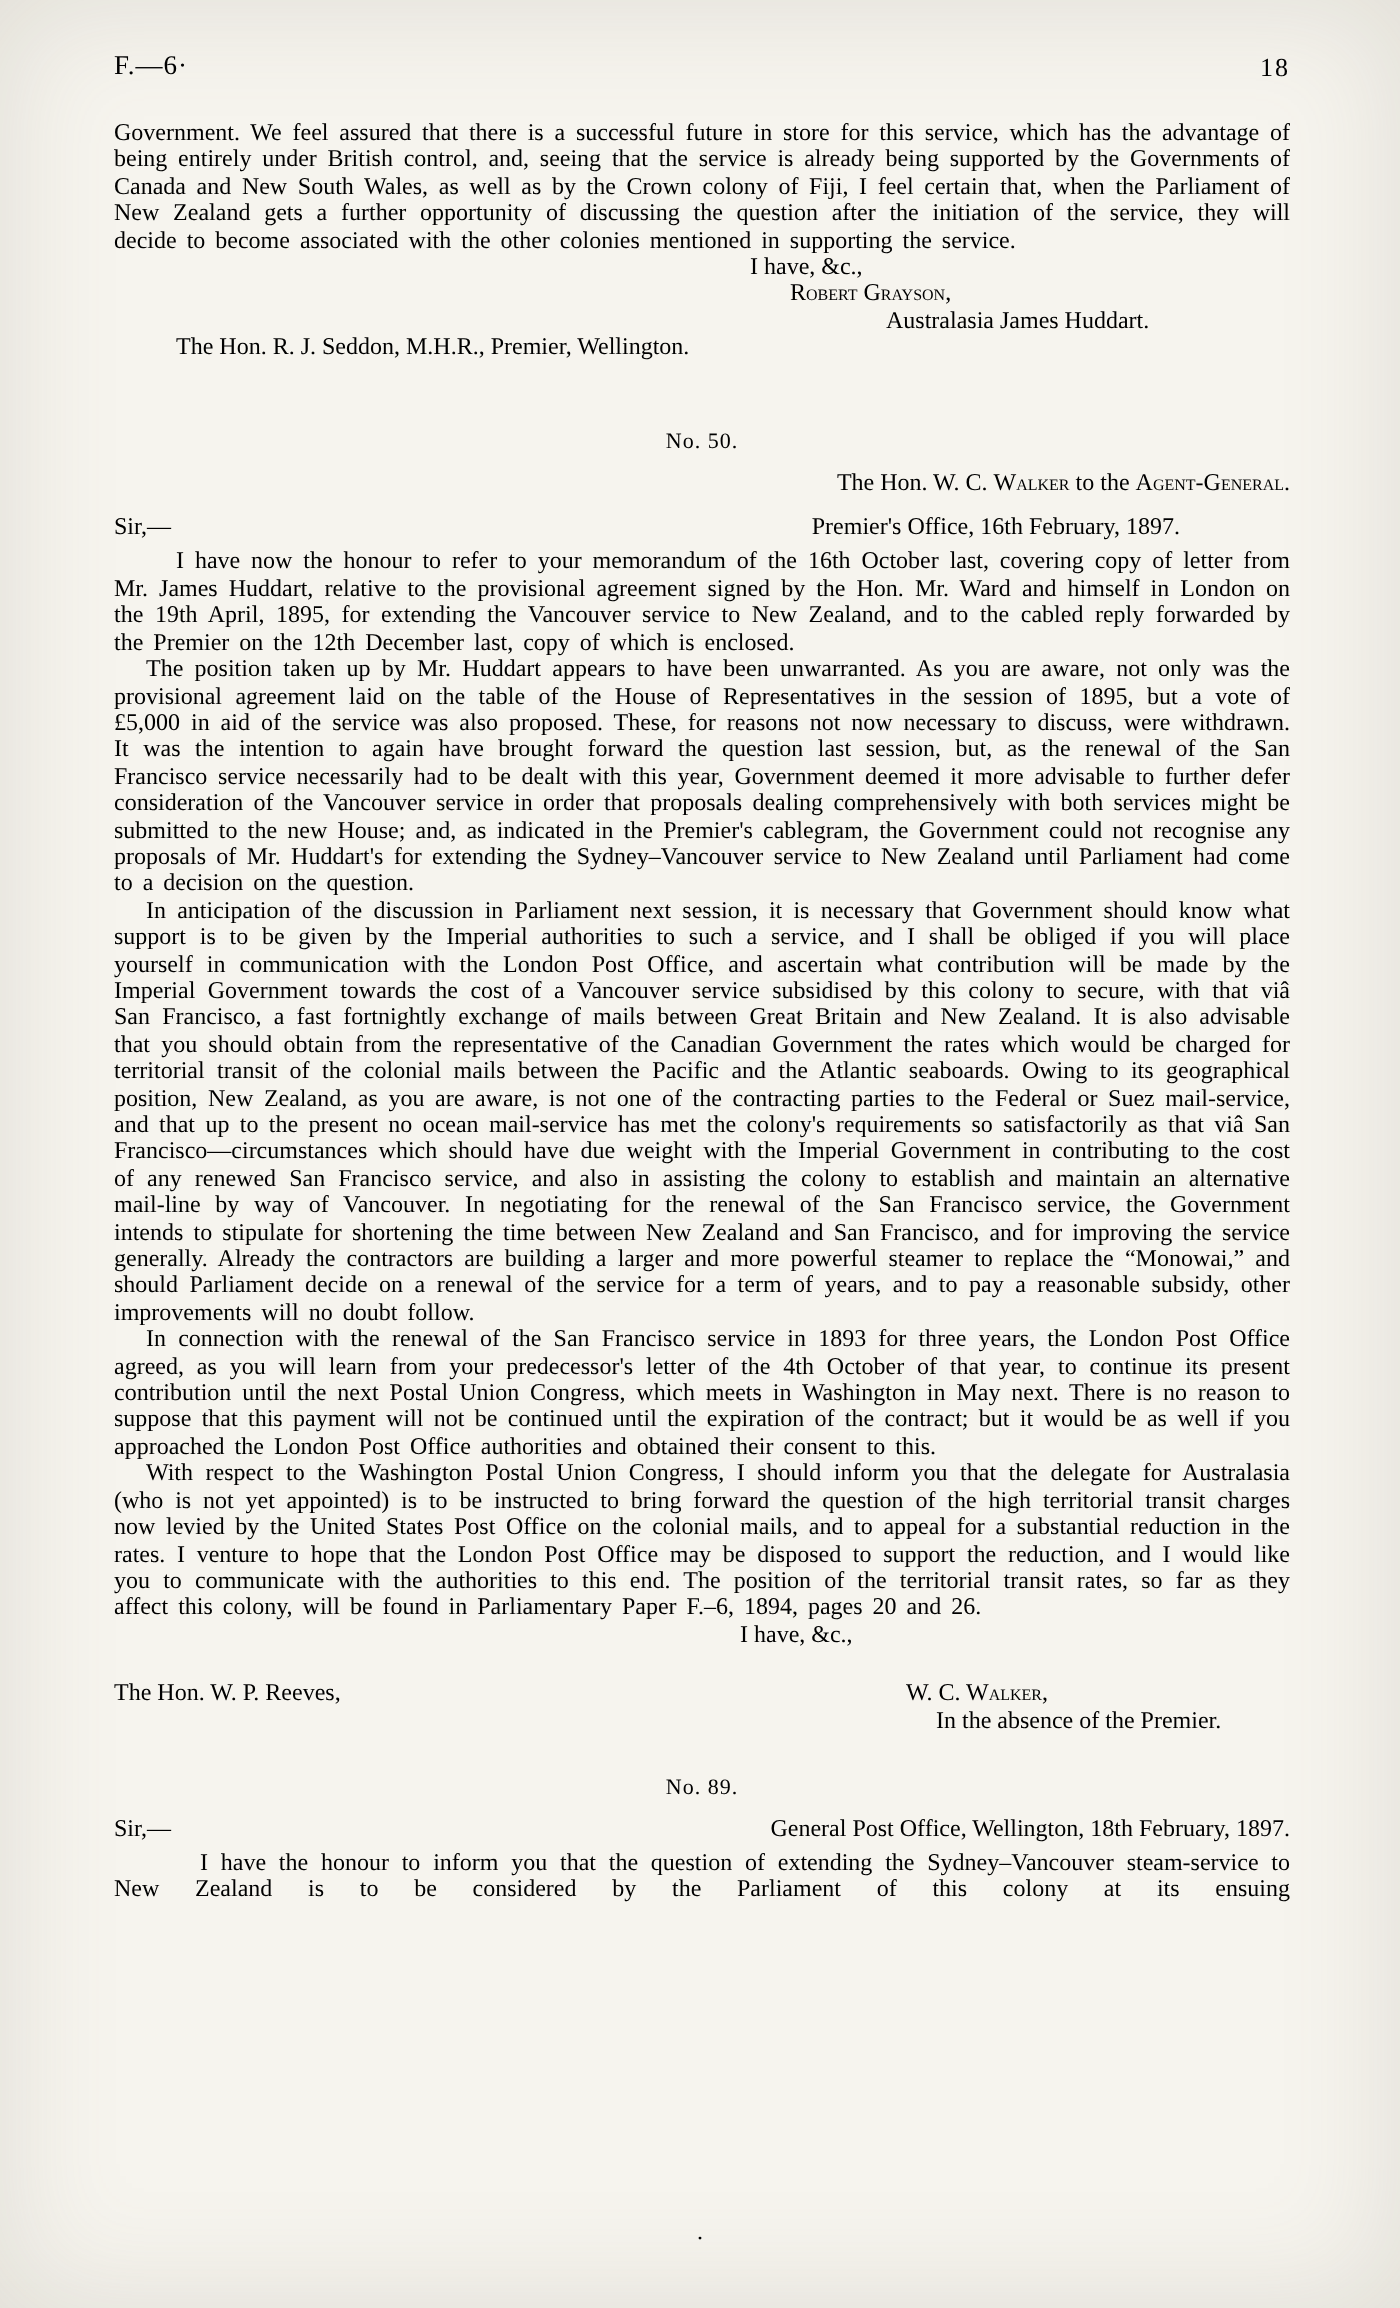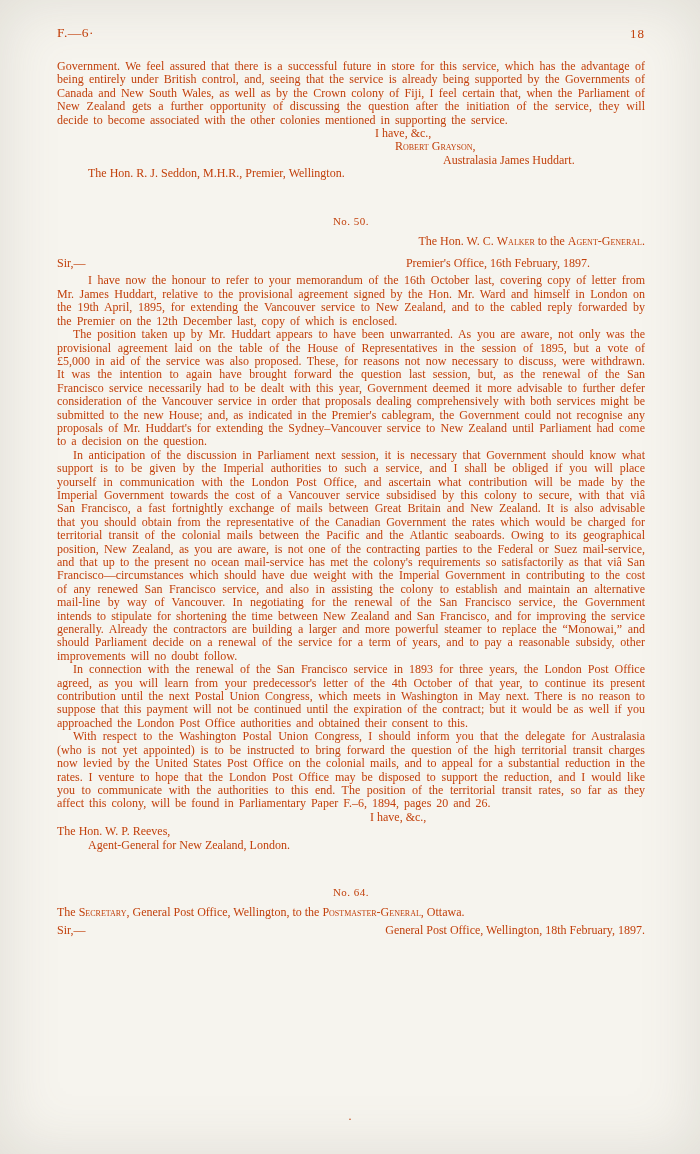--- a/index.html
+++ b/index.html
@@ -2,21 +2,21 @@
 <html><head>
 <meta charset="utf-8">
 <style>
   * { box-sizing: border-box; }
   html, body { margin: 0; padding: 0; background: #cfcdc6; }
   .page {
     width: 700px;
     height: 1154px;
     margin: 0 auto;
     background: #f6f4ee;
-    color: #c2410c;
+    color: #000000;
     font-family: "Liberation Serif", "DejaVu Serif", serif;
     font-size: 12px;
     line-height: 13.4px;
     padding: 26px 55px 0 57px;
     position: relative;
     overflow: hidden;
     box-shadow: inset 0 0 60px rgba(120,115,100,0.18);
   }
   .header { position: relative; height: 18px; margin-bottom: 16px; }
   .ref { position: absolute; left: 0; top: 0; font-size: 13.5px; letter-spacing: 0.5px; }
@@ -39,21 +39,21 @@
   .ml-15  { margin-left: 15px; }
   .sc { font-variant: small-caps; }
   .letter { margin-top: 34px; }
   .letter-number { text-align: center; font-size: 11px; margin-bottom: 7px; letter-spacing: 0.5px; }
   .letter-heading { text-align: right; margin-bottom: 9px; }
   .letter-heading.left { text-align: left; margin-bottom: 4px; }
   .salutation-row { position: relative; height: 15px; margin-bottom: 2px; }
   .salutation { position: absolute; left: 0; top: 0; }
   .dateline { position: absolute; right: 55px; top: 0; }
   .dateline-center { position: absolute; left: 0; right: 0; top: 0; text-align: right; }
-  .sig-row { position: relative; margin-top: 1px; }
+  .sig-row { position: relative; margin-top: 16px; }
   .sig-right { position: absolute; left: 396px; top: 0; white-space: nowrap; }
   .footer-mark { position: absolute; bottom: 28px; left: 0; right: 0; text-align: center; font-size: 12px; }
 </style>
 </head>
 <body>
 
 <div class="page">
 
   <div class="header">
     <span class="ref">F.—6·</span>
@@ -77,29 +77,32 @@
     </div>
     <p class="body-par indent-lg">I have now the honour to refer to your memorandum of the 16th October last, covering copy of letter from Mr. James Huddart, relative to the provisional agreement signed by the Hon. Mr. Ward and himself in London on the 19th April, 1895, for extending the Vancouver service to New Zealand, and to the cabled reply forwarded by the Premier on the 12th December last, copy of which is enclosed.</p>
     <p class="body-par indent-sm">The position taken up by Mr. Huddart appears to have been unwarranted.  As you are aware, not only was the provisional agreement laid on the table of the House of Representatives in the session of 1895, but a vote of £5,000 in aid of the service was also proposed.  These, for reasons not now necessary to discuss, were withdrawn.  It was the intention to again have brought forward the question last session, but, as the renewal of the San Francisco service necessarily had to be dealt with this year, Government deemed it more advisable to further defer consideration of the Vancouver service in order that proposals dealing comprehensively with both services might be submitted to the new House; and, as indicated in the Premier's cablegram, the Government could not recognise any proposals of Mr. Huddart's for extending the Sydney–Vancouver service to New Zealand until Parliament had come to a decision on the question.</p>
     <p class="body-par indent-sm">In anticipation of the discussion in Parliament next session, it is necessary that Government should know what support is to be given by the Imperial authorities to such a service, and I shall be obliged if you will place yourself in communication with the London Post Office, and ascertain what contribution will be made by the Imperial Government towards the cost of a Vancouver service subsidised by this colony to secure, with that viâ San Francisco, a fast fortnightly exchange of mails between Great Britain and New Zealand.  It is also advisable that you should obtain from the representative of the Canadian Government the rates which would be charged for territorial transit of the colonial mails between the Pacific and the Atlantic seaboards.  Owing to its geographical position, New Zealand, as you are aware, is not one of the contracting parties to the Federal or Suez mail-service, and that up to the present no ocean mail-service has met the colony's requirements so satisfactorily as that viâ San Francisco—circumstances which should have due weight with the Imperial Government in contributing to the cost of any renewed San Francisco service, and also in assisting the colony to establish and maintain an alternative mail-line by way of Vancouver.  In negotiating for the renewal of the San Francisco service, the Government intends to stipulate for shortening the time between New Zealand and San Francisco, and for improving the service generally.  Already the contractors are building a larger and more powerful steamer to replace the “Monowai,” and should Parliament decide on a renewal of the service for a term of years, and to pay a reasonable subsidy, other improvements will no doubt follow.</p>
     <p class="body-par indent-sm">In connection with the renewal of the San Francisco service in 1893 for three years, the London Post Office agreed, as you will learn from your predecessor's letter of the 4th October of that year, to continue its present contribution until the next Postal Union Congress, which meets in Washington in May next.  There is no reason to suppose that this payment will not be continued until the expiration of the contract; but it would be as well if you approached the London Post Office authorities and obtained their consent to this.</p>
     <p class="body-par indent-sm">With respect to the Washington Postal Union Congress, I should inform you that the delegate for Australasia (who is not yet appointed) is to be instructed to bring forward the question of the high territorial transit charges now levied by the United States Post Office on the colonial mails, and to appeal for a substantial reduction in the rates.  I venture to hope that the London Post Office may be disposed to support the reduction, and I would like you to communicate with the authorities to this end.  The position of the territorial transit rates, so far as they affect this colony, will be found in Parliamentary Paper F.–6, 1894, pages 20 and 26.</p>
     <div class="line ml-313">I have, &amp;c.,</div>
     <div class="sig-row">
       <div>
         <div class="line">The Hon. W. P. Reeves,</div>
-        <div class="line ml-31">Agent-General for New Zealand, London.</div>
+      </div>
+      <div class="sig-right">
+        <div class="sc">W. C. Walker,</div>
+        <div class="ml-15">In the absence of the Premier.</div>
       </div>
     </div>
   </section>
 
   <section class="letter">
-    <div class="letter-number">No. 64.</div>
-    <div class="letter-heading left"><span>The </span><span class="sc">Secretary</span><span>, General Post Office, Wellington, to the </span><span class="sc">Postmaster-General</span><span>, Ottawa.</span></div>
+    <div class="letter-number">No. 89.</div>
     <div class="salutation-row">
       <span class="dateline-center">General Post Office, Wellington, 18th February, 1897.</span>
       <span class="salutation">Sir,—</span>
     </div>
+    <p class="body-par indent-xl justify-last">I have the honour to inform you that the question of extending the Sydney–Vancouver steam-service to New Zealand is to be considered by the Parliament of this colony at its ensuing</p>
   </section>
 
   <div class="footer-mark">·</div>
 
 </div>
 
 </body></html>

